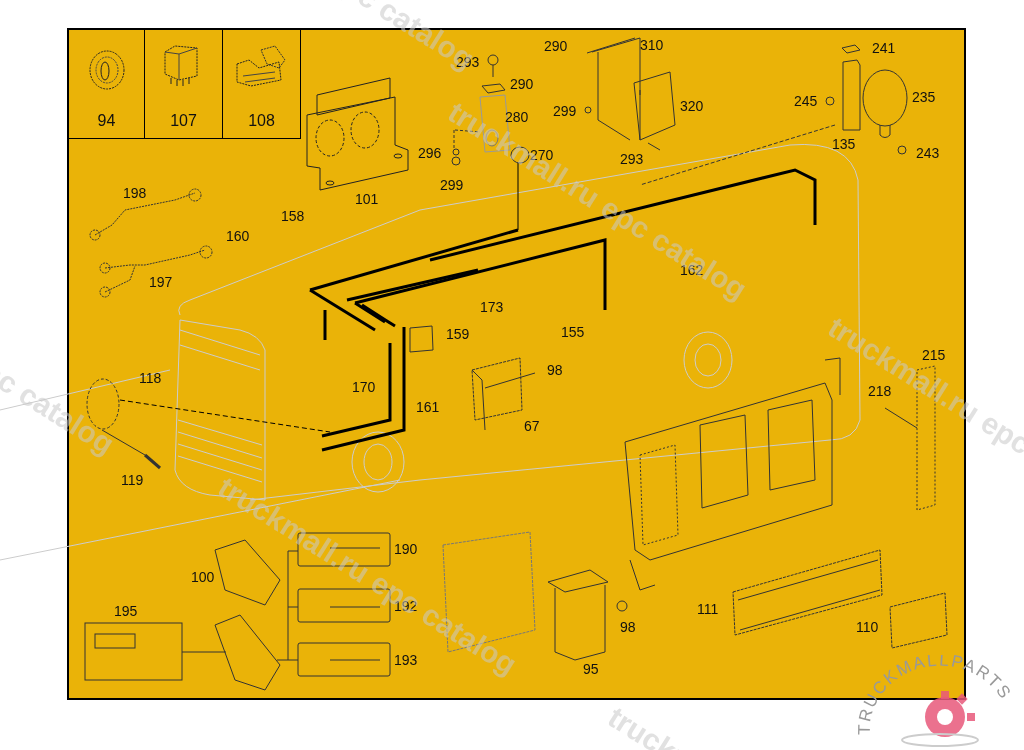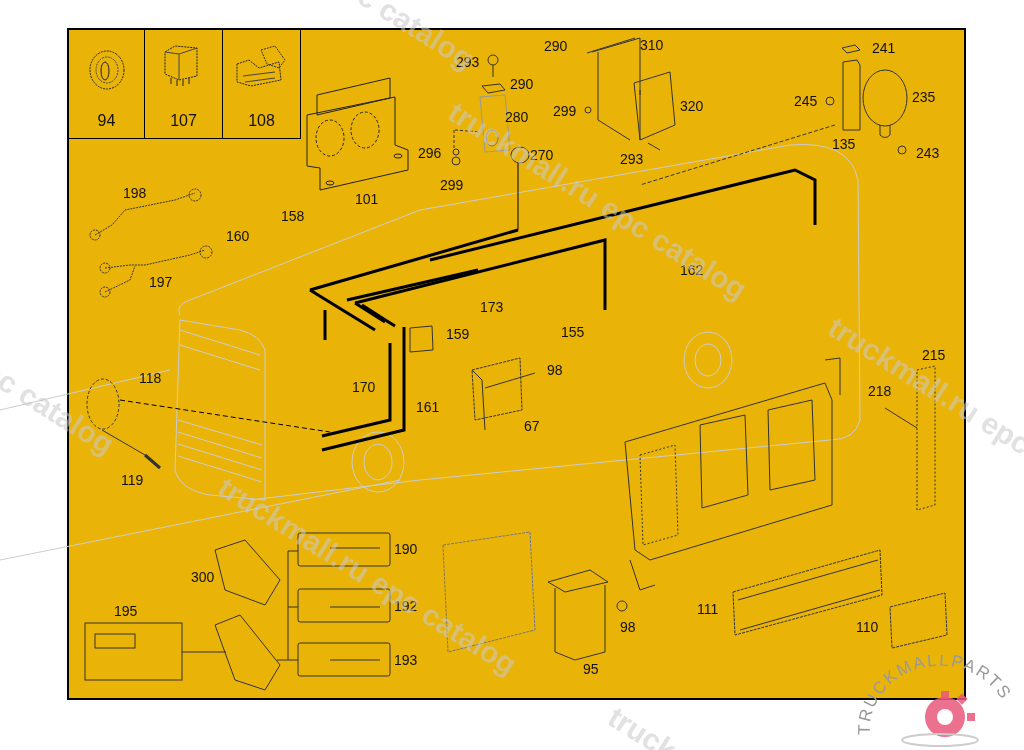--- a/index.html
+++ b/index.html
@@ -208,21 +208,21 @@
 <div class="callout" style="left:416px;top:400px;">161</div>
 <div class="callout" style="left:547px;top:363px;">98</div>
 <div class="callout" style="left:492px;top:419px;margin-left:32px;">67</div>
 <div class="callout" style="left:131px;top:371px;margin-left:8px;">118</div>
 <div class="callout" style="left:121px;top:473px;">119</div>
 <div class="callout" style="left:922px;top:348px;">215</div>
 <div class="callout" style="left:868px;top:384px;">218</div>
 <div class="callout" style="left:394px;top:542px;">190</div>
 <div class="callout" style="left:394px;top:599px;">192</div>
 <div class="callout" style="left:394px;top:653px;">193</div>
-<div class="callout" style="left:191px;top:570px;">300</div>
+<div class="callout" style="left:191px;top:570px;">100</div>
 <div class="callout" style="left:114px;top:604px;">195</div>
 <div class="callout" style="left:583px;top:662px;">95</div>
 <div class="callout" style="left:620px;top:620px;">98</div>
 <div class="callout" style="left:697px;top:602px;">111</div>
 <div class="callout" style="left:856px;top:620px;">110</div>
 
 <div class="wm" style="left:340px;top:-40px;transform:rotate(32deg);">epc catalog</div>
 <div class="wm" style="left:460px;top:95px;transform:rotate(32deg);">truckmall.ru epc catalog</div>
 <div class="wm" style="left:-20px;top:345px;transform:rotate(32deg);">epc catalog</div>
 <div class="wm" style="left:230px;top:470px;transform:rotate(32deg);">truckmall.ru epc catalog</div>

